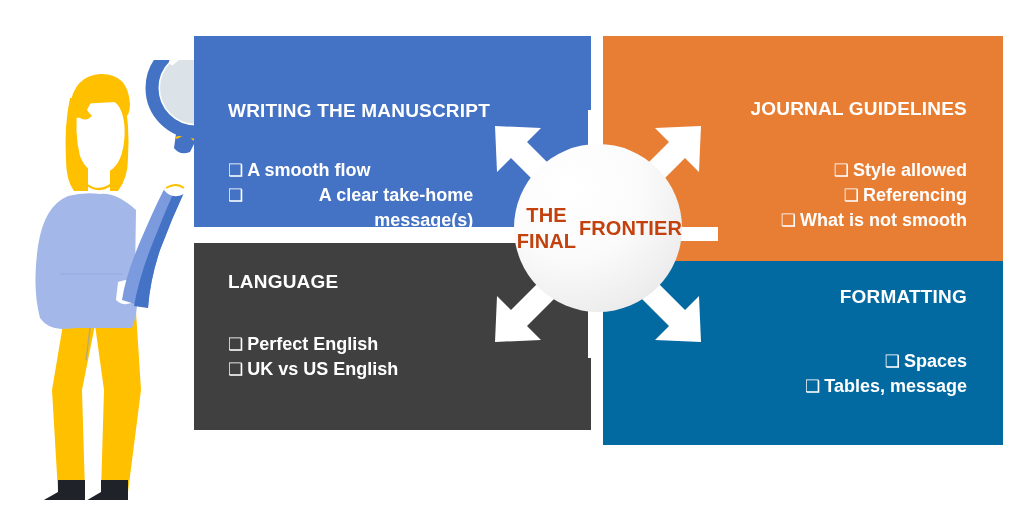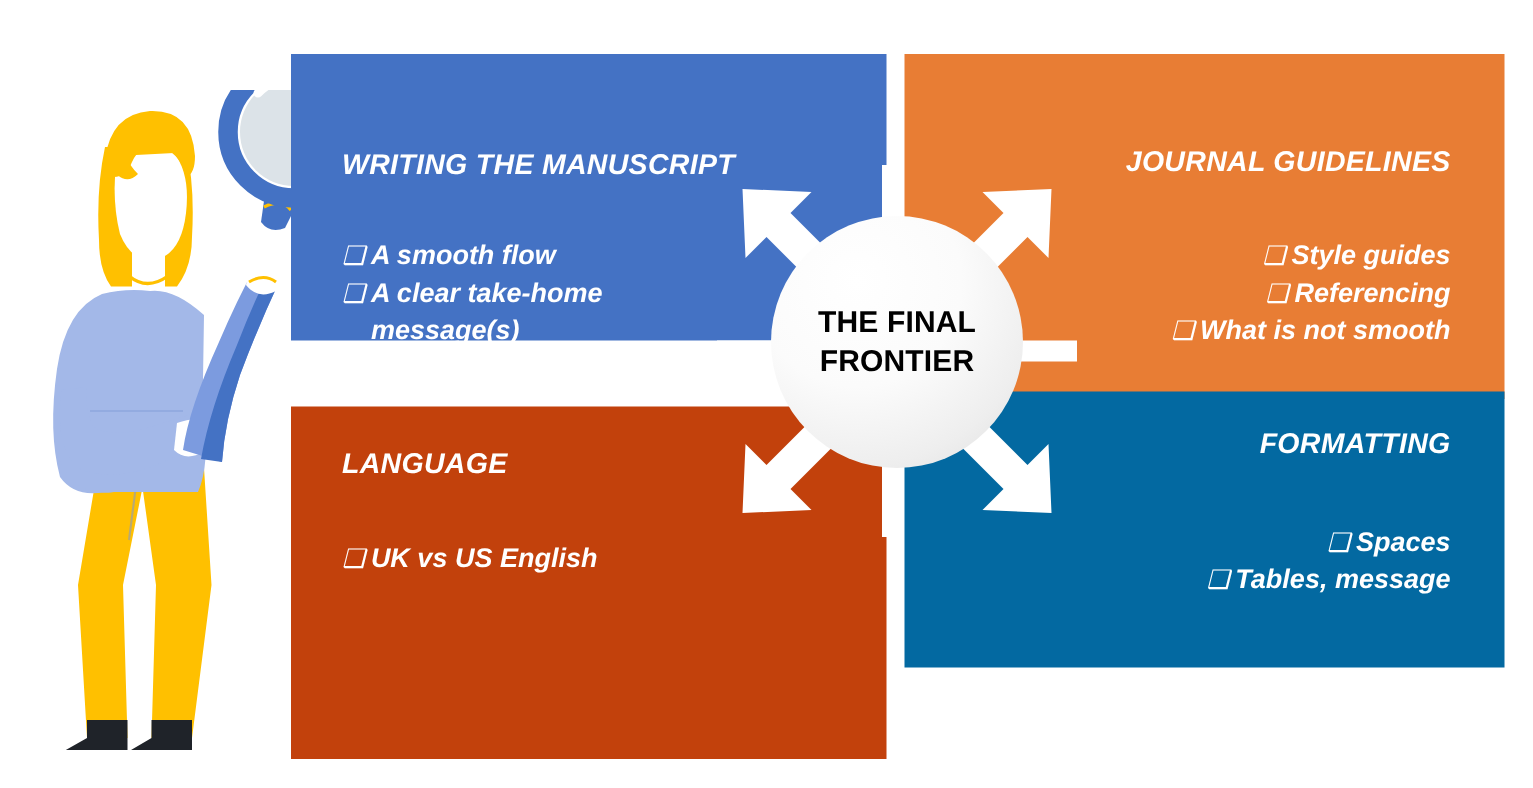--- a/index.html
+++ b/index.html
@@ -25,21 +25,20 @@
     top: 60px;
     width: 200px;
     height: 440px;
   }
 
   
   .quad {
     position: absolute;
     box-sizing: border-box;
     padding: 16px;
-    font-style: italic;
   }
   .quad .q-title {
     position: absolute;
     font-size: 19px;
     font-weight: bold;
     color: #ffffff;
     letter-spacing: 0.2px;
     white-space: nowrap;
   }
   .quad .q-list {
@@ -76,23 +75,22 @@
   #quad-tl .q-list  { top: 122px; }
 
   #quad-tr {
     left: 603px; top: 36px; width: 400px; height: 230px;
     background: #E87D34;
   }
   #quad-tr .q-title { top: 62px; }
   #quad-tr .q-list  { top: 122px; }
 
   #quad-bl {
-    left: 194px; top: 243px; width: 397px; height: 235px;
-    background: #c2410c;
-    margin-top: 28px;
+    left: 194px; top: 243px; width: 397px; height: 187px;
+    background: #404040;
   }
   #quad-bl .q-title { top: 28px; }
   #quad-bl .q-list  { top: 89px; }
 
   #quad-br {
     left: 603px; top: 243px; width: 400px; height: 184px;
     background: #0369a1;
     margin-top: 18px;
   }
   #quad-br .q-title { top: 25px; }
@@ -115,26 +113,26 @@
     border-radius: 50%;
     background: radial-gradient(circle at 34% 26%, #ffffff 0%, #fbfbfb 42%, #eeeeee 74%, #dddddd 100%);
   }
   #hub-text {
     position: absolute;
     left: 36px;
     top: 34px;
     width: 168px;
     height: 168px;
     display: flex;
-    flex-direction: column;
+    flex-direction: row;
     align-items: center;
     justify-content: center;
     font-size: 20px;
     font-weight: bold;
-    color: #000000;
+    color: #c2410c;
     line-height: 26px;
     text-align: center;
     letter-spacing: 0.1px;
   }
 </style>
 </head>
 <body>
 
 <div id="stage">
 
@@ -180,43 +178,46 @@
     </svg>
   </div>
 
   <div class="quad q-left" id="quad-tl">
     <div class="q-title">WRITING THE MANUSCRIPT</div>
     <ul class="q-list">
       <li>
         <span class="cb">❑</span><span>A smooth flow</span>
       </li>
       <li>
-        <span class="cb">❑</span><span style="white-space:normal; display:inline-block; width:226px; vertical-align:top;">A clear take-home message(s)</span>
+        <span class="cb">❑</span><span style="white-space:normal; display:inline-block; width:226px; vertical-align:top;text-align:right;">A clear take-home message(s)</span>
       </li>
     </ul>
   </div>
 
   <div class="quad q-right" id="quad-tr">
     <div class="q-title">JOURNAL GUIDELINES</div>
     <ul class="q-list">
       <li>
-        <span class="cb">❑</span><span>Style guides</span>
+        <span class="cb">❑</span><span>Style allowed</span>
       </li>
       <li>
         <span class="cb">❑</span><span>Referencing</span>
       </li>
       <li>
         <span class="cb">❑</span><span>What is not smooth</span>
       </li>
     </ul>
   </div>
 
   <div class="quad q-left" id="quad-bl">
     <div class="q-title">LANGUAGE</div>
     <ul class="q-list">
+      <li>
+        <span class="cb">❑</span><span>Perfect English</span>
+      </li>
       <li>
         <span class="cb">❑</span><span>UK vs US English</span>
       </li>
     </ul>
   </div>
 
   <div class="quad q-right" id="quad-br">
     <div class="q-title">FORMATTING</div>
     <ul class="q-list">
       <li>

